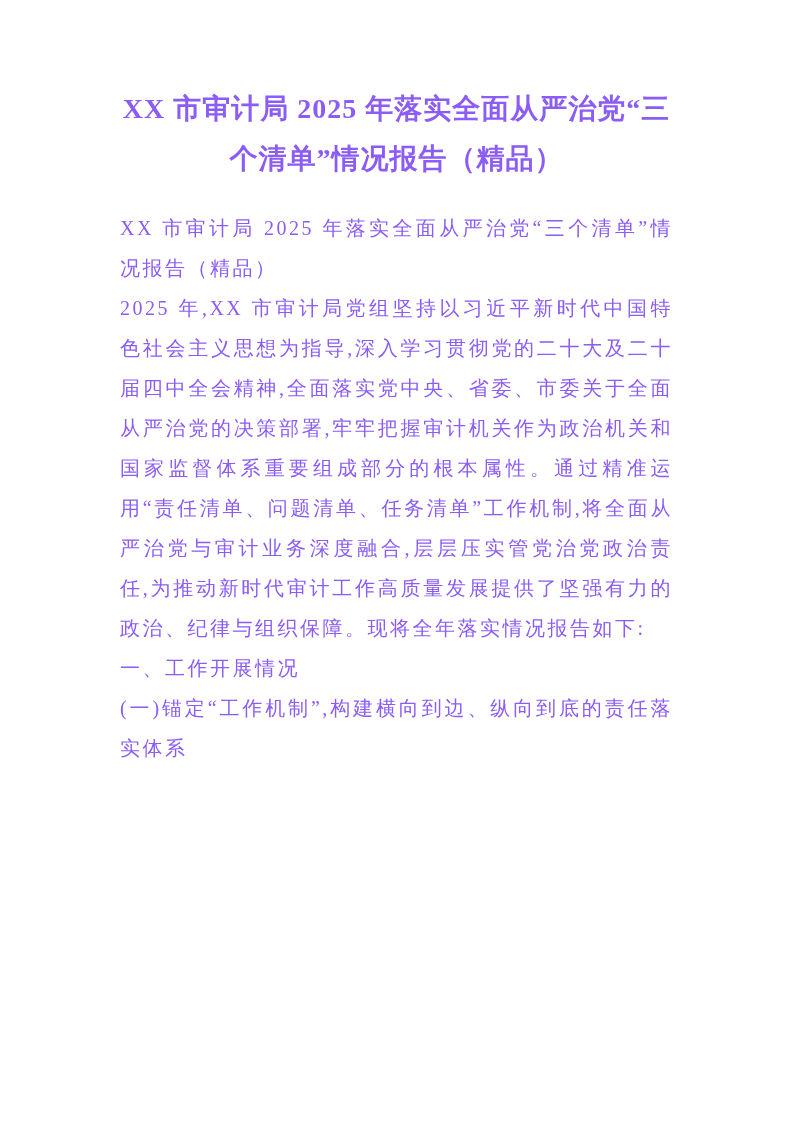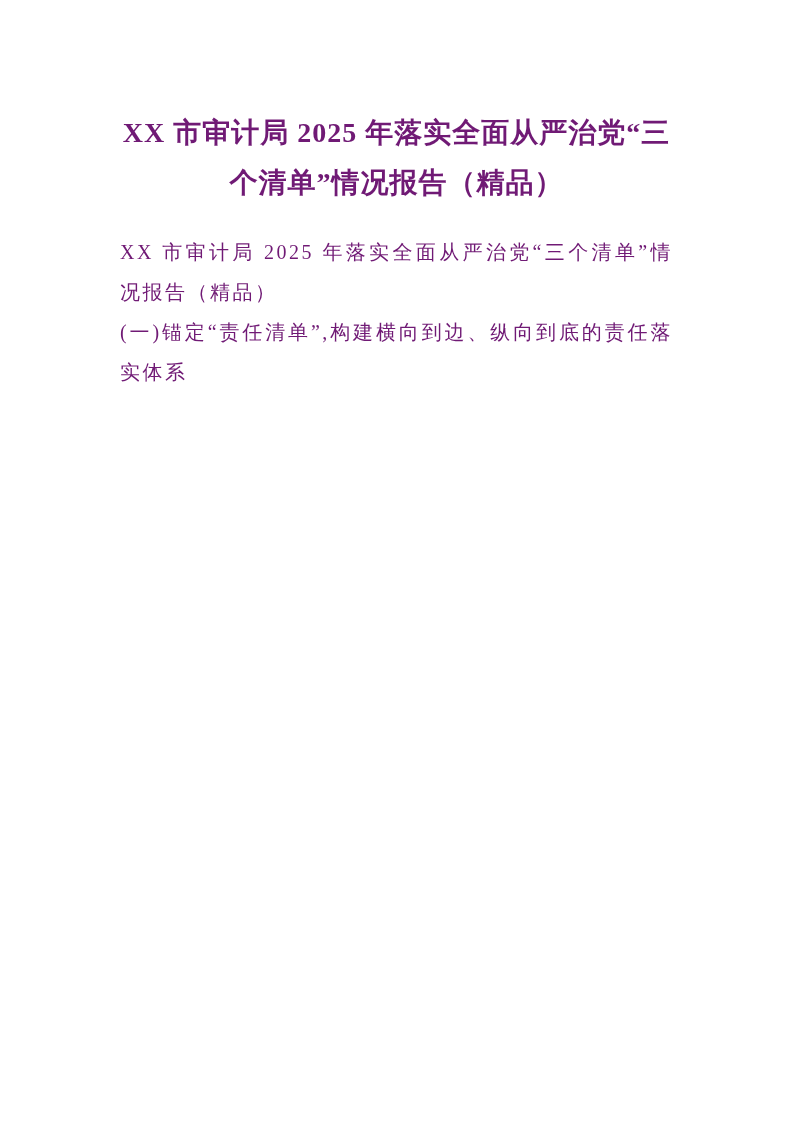--- a/index.html
+++ b/index.html
@@ -7,24 +7,24 @@
     padding: 0;
     background: #e8e8e8;
   }
   .page {
     position: relative;
     width: 793px;
     height: 1122px;
     margin: 0 auto;
     background: #ffffff;
     box-sizing: border-box;
-    padding: 108px 120px 0 120px;
+    padding: 84px 120px 0 120px;
     overflow: hidden;
     font-family: "Liberation Serif", "DejaVu Serif", serif;
-    color: #701a75;
+    color: #8b5cf6;
   }
   .doc-title {
     margin: 0 0 24px 0;
     font-size: 28px;
     font-weight: bold;
     line-height: 50px;
     text-align: center;
     letter-spacing: 1px;
   }
   .doc-body p {
@@ -36,15 +36,17 @@
     letter-spacing: 2.5px;
   }
 </style>
 </head>
 <body>
 
 <div class="page">
   <h1 class="doc-title">XX 市审计局 2025 年落实全面从严治党“三个清单”情况报告（精品）</h1>
   <div class="doc-body">
     <p>XX 市审计局 2025 年落实全面从严治党“三个清单”情况报告（精品）</p>
-    <p>(一)锚定“责任清单”,构建横向到边、纵向到底的责任落实体系</p>
+    <p>2025 年,XX 市审计局党组坚持以习近平新时代中国特色社会主义思想为指导,深入学习贯彻党的二十大及二十届四中全会精神,全面落实党中央、省委、市委关于全面从严治党的决策部署,牢牢把握审计机关作为政治机关和国家监督体系重要组成部分的根本属性。通过精准运用“责任清单、问题清单、任务清单”工作机制,将全面从严治党与审计业务深度融合,层层压实管党治党政治责任,为推动新时代审计工作高质量发展提供了坚强有力的政治、纪律与组织保障。现将全年落实情况报告如下:</p>
+    <p>一、工作开展情况</p>
+    <p>(一)锚定“工作机制”,构建横向到边、纵向到底的责任落实体系</p>
   </div>
 </div>
 
 </body></html>

